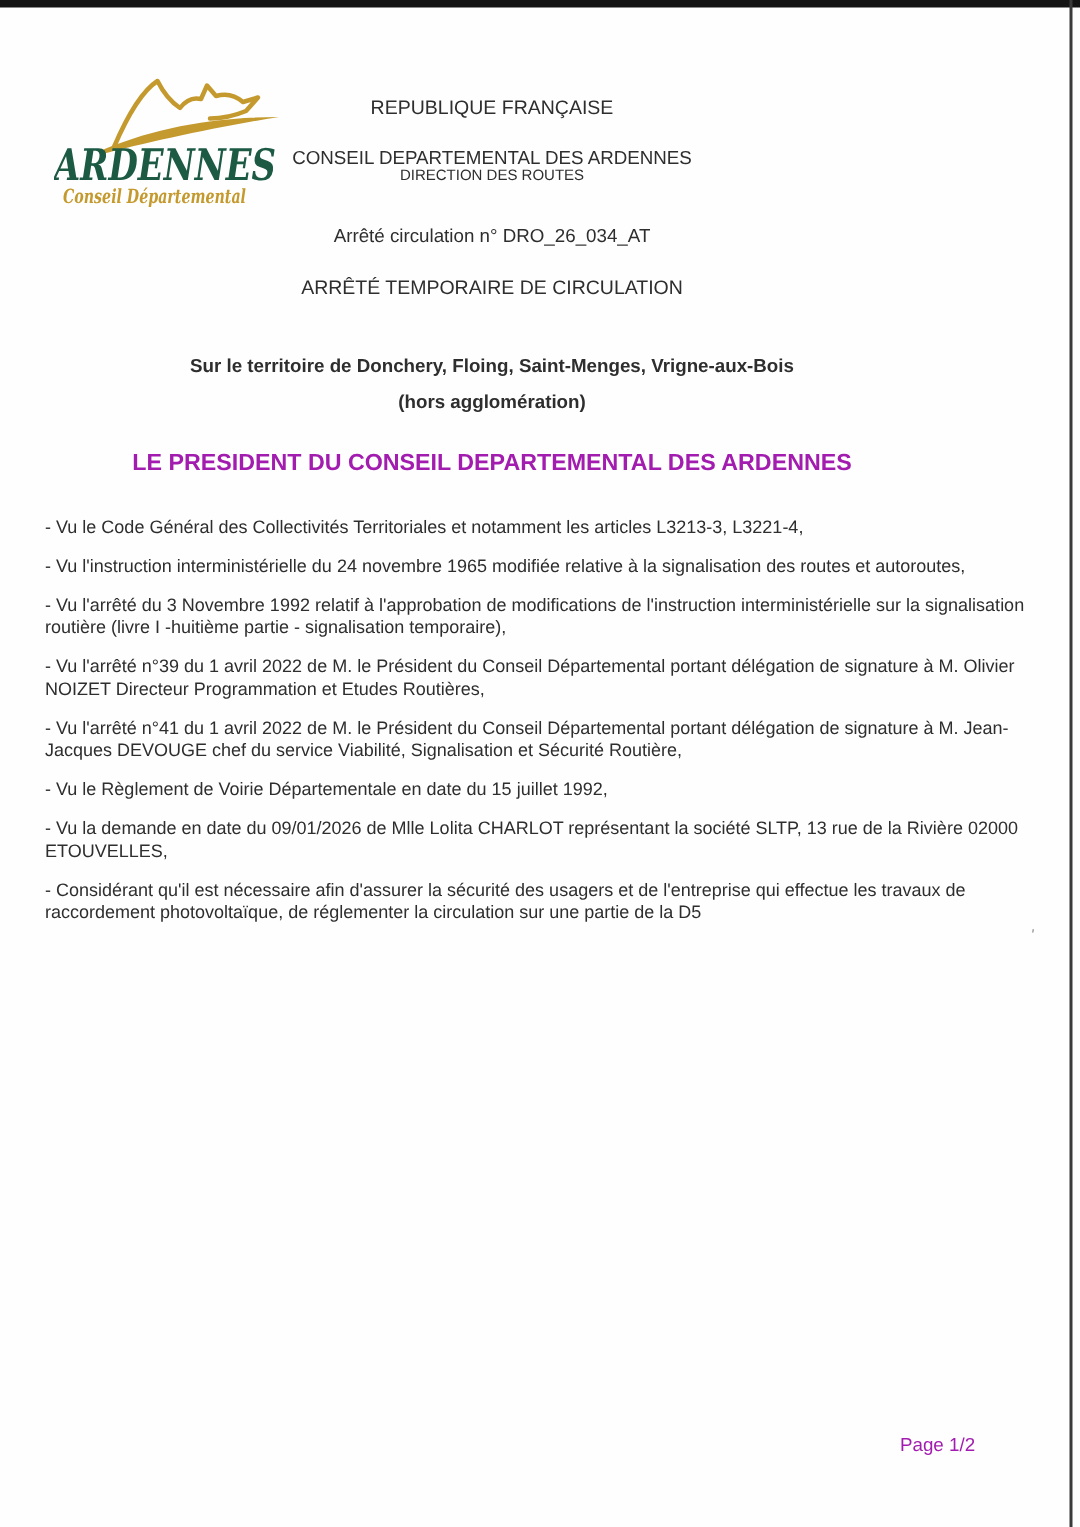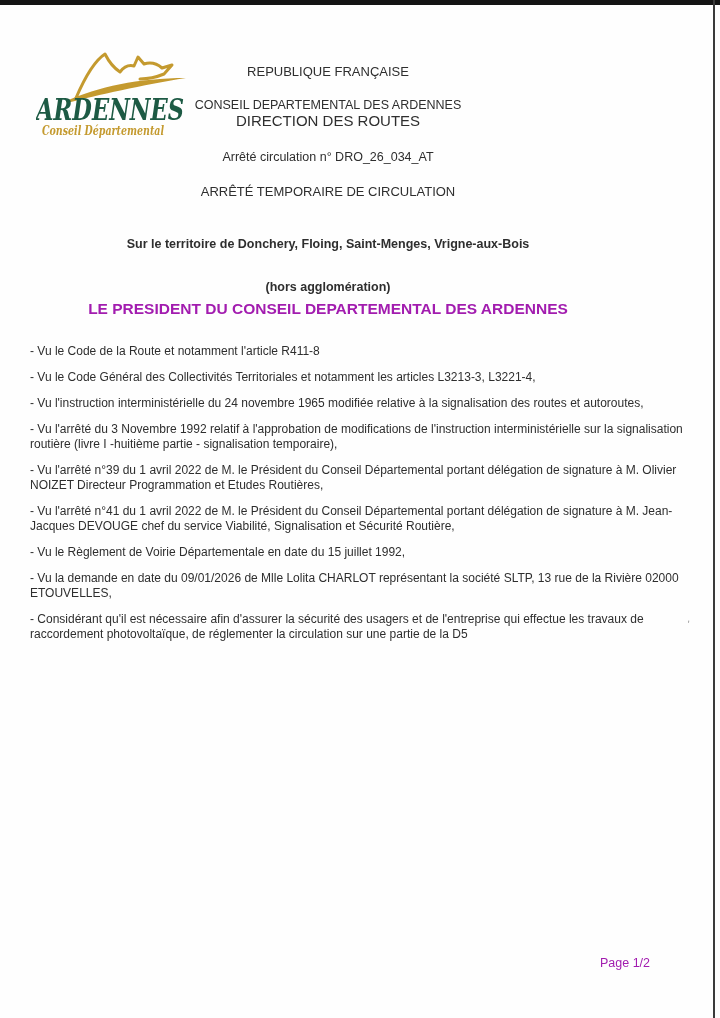--- a/index.html
+++ b/index.html
@@ -40,26 +40,26 @@
   }
   .centerline {
     position: absolute;
     left: 0;
     width: 656px;
     text-align: center;
     white-space: nowrap;
   }
   .t-republic   { top: 64px;  font-size: 13px; }
   .t-council    { top: 98px;  font-size: 12.5px; }
-  .t-direction  { top: 112px; font-size: 15px; }
+  .t-direction  { top: 112px; font-size: 10px; }
   .t-ref        { top: 150px; font-size: 12.5px; }
   .t-title      { top: 184px; font-size: 13px;   font-weight: normal; }
   .t-route      { top: 212px; font-size: 12.5px; font-weight: bold; }
   .t-territory  { top: 237px; font-size: 12.5px; font-weight: bold; }
-  .t-agglo      { top: 261px; font-size: 12.5px; font-weight: bold; margin-top: 19px; }
+  .t-agglo      { top: 261px; font-size: 12.5px; font-weight: bold; }
   .t-president  { top: 300px; font-size: 15.5px; font-weight: bold; color: #a21caf; }
   .clauses {
     position: absolute;
     top: 344px;
     left: 30px;
     width: 666px;
     font-size: 12px;
     line-height: 15px;
     color: #2e2e2e;
   }
@@ -105,21 +105,20 @@
   <div class="centerline t-direction">DIRECTION DES ROUTES</div>
   <div class="centerline t-ref">Arrêté circulation n° DRO_26_034_AT</div>
 
   <div class="centerline t-title">ARRÊTÉ TEMPORAIRE DE CIRCULATION</div>
   <div class="centerline t-territory">Sur le territoire de Donchery, Floing, Saint-Menges, Vrigne-aux-Bois</div>
   <div class="centerline t-agglo">(hors agglomération)</div>
 
   <div class="centerline t-president">LE PRESIDENT DU CONSEIL DEPARTEMENTAL DES ARDENNES</div>
 
   <div class="clauses">
-    <p>- Vu le Code de la Route et notamment l'article R411-8</p>
     <p>- Vu le Code Général des Collectivités Territoriales et notamment les articles L3213-3, L3221-4,</p>
     <p>- Vu l'instruction interministérielle du 24 novembre 1965 modifiée relative à la signalisation des routes et autoroutes,</p>
     <p>- Vu l'arrêté du 3 Novembre 1992 relatif à l'approbation de modifications de l'instruction interministérielle sur la signalisation routière (livre I -huitième partie - signalisation temporaire),</p>
     <p>- Vu l'arrêté n°39 du 1 avril 2022 de M. le Président du Conseil Départemental portant délégation de signature à M. Olivier NOIZET Directeur Programmation et Etudes Routières,</p>
     <p>- Vu l'arrêté n°41 du 1 avril 2022 de M. le Président du Conseil Départemental portant délégation de signature à M. Jean-Jacques DEVOUGE chef du service Viabilité, Signalisation et Sécurité Routière,</p>
     <p>- Vu le Règlement de Voirie Départementale en date du 15 juillet 1992,</p>
     <p>- Vu la demande en date du 09/01/2026 de Mlle Lolita CHARLOT représentant la société SLTP, 13 rue de la Rivière 02000 ETOUVELLES,</p>
     <p>- Considérant qu'il est nécessaire afin d'assurer la sécurité des usagers et de l'entreprise qui effectue les travaux de raccordement photovoltaïque, de réglementer la circulation sur une partie de la D5</p>
   </div>
 

